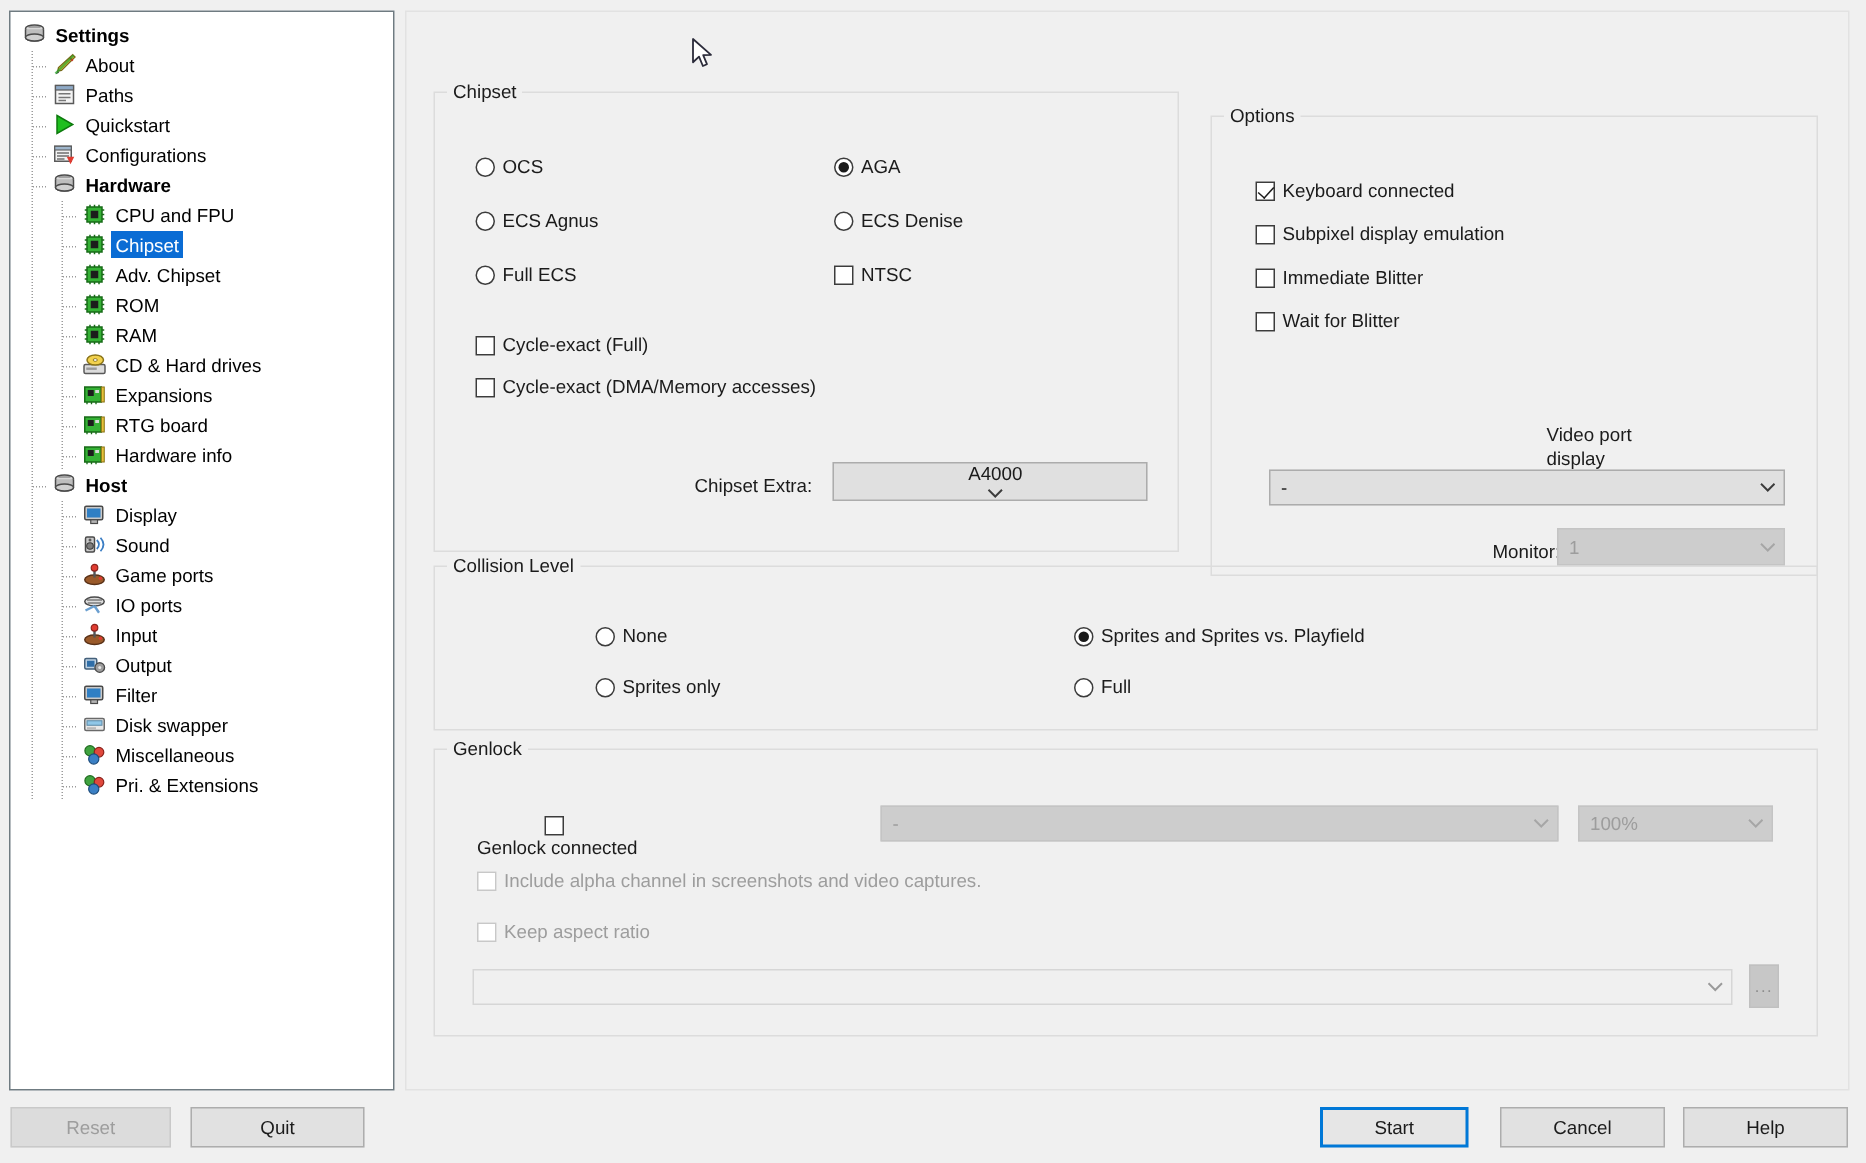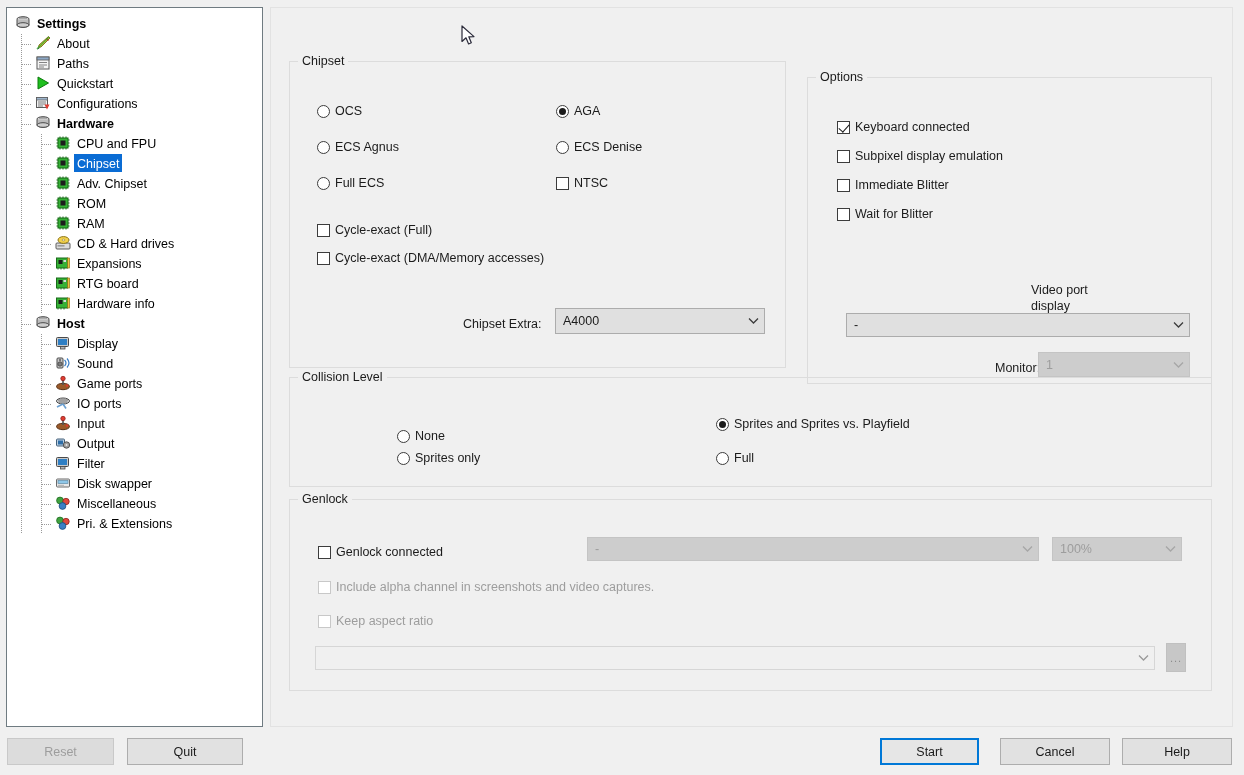--- a/index.html
+++ b/index.html
@@ -484,21 +484,21 @@
       <div class="ctl" style="left:27px; top:160px;">
         <span class="cbox"></span>
         <span>Cycle-exact (Full)</span>
       </div>
       <div class="ctl" style="left:27px; top:188px;">
         <span class="cbox"></span>
         <span>Cycle-exact (DMA/Memory accesses)</span>
       </div>
 
       <span class="lbl" style="left:173px; top:254px;">Chipset Extra:</span>
-      <div class="combo light" style="left:265px; top:246px; width:210px; height:26px;">
+      <div class="combo light" style="left:265px; top:246px; width:210px; height:26px;flex-direction:column;">
         <span class="cval">A4000</span>
         <span class="carrow">
           <svg width="11" height="8" viewBox="0 0 11 8">
               <path d="M1 1.5 L5.5 6 L10 1.5" fill="none" stroke="#3c3c3c" stroke-width="1.3"></path>
             </svg>
         </span>
       </div>
     </div>
 
     <div class="groupbox" style="left:536px; top:53px; width:405px; height:307px;margin-top:16px;">
@@ -538,42 +538,42 @@
           <svg width="11" height="8" viewBox="0 0 11 8">
               <path d="M1 1.5 L5.5 6 L10 1.5" fill="none" stroke="#a6a6a6" stroke-width="1.3"></path>
             </svg>
         </span>
       </div>
     </div>
 
     <div class="groupbox" style="left:18px; top:369px; width:923px; height:110px;">
       <span class="gb-title">Collision Level</span>
 
-      <div class="ctl" style="left:107px; top:50px;">
+      <div class="ctl" style="left:107px; top:38px;">
         <span class="radio"></span>
         <span>None</span>
       </div>
       <div class="ctl" style="left:107px; top:72px;">
         <span class="radio"></span>
         <span>Sprites only</span>
       </div>
       <div class="ctl" style="left:426px; top:38px;">
         <span class="radio on"></span>
         <span>Sprites and Sprites vs. Playfield</span>
       </div>
       <div class="ctl" style="left:426px; top:72px;">
         <span class="radio"></span>
         <span>Full</span>
       </div>
     </div>
 
     <div class="groupbox" style="left:18px; top:491px; width:923px; height:192px;">
       <span class="gb-title">Genlock</span>
 
-      <div class="ctl" style="left:28px; top:44px;">
+      <div class="ctl" style="left:28px; top:44px;flex-direction:column;">
         <span class="cbox"></span>
         <span>Genlock connected</span>
       </div>
 
       <div class="combo dis" style="left:297px; top:37px; width:452px; height:24px;">
         <span class="cval">-</span>
         <span class="carrow">
           <svg width="11" height="8" viewBox="0 0 11 8">
               <path d="M1 1.5 L5.5 6 L10 1.5" fill="none" stroke="#a6a6a6" stroke-width="1.3"></path>
             </svg>

